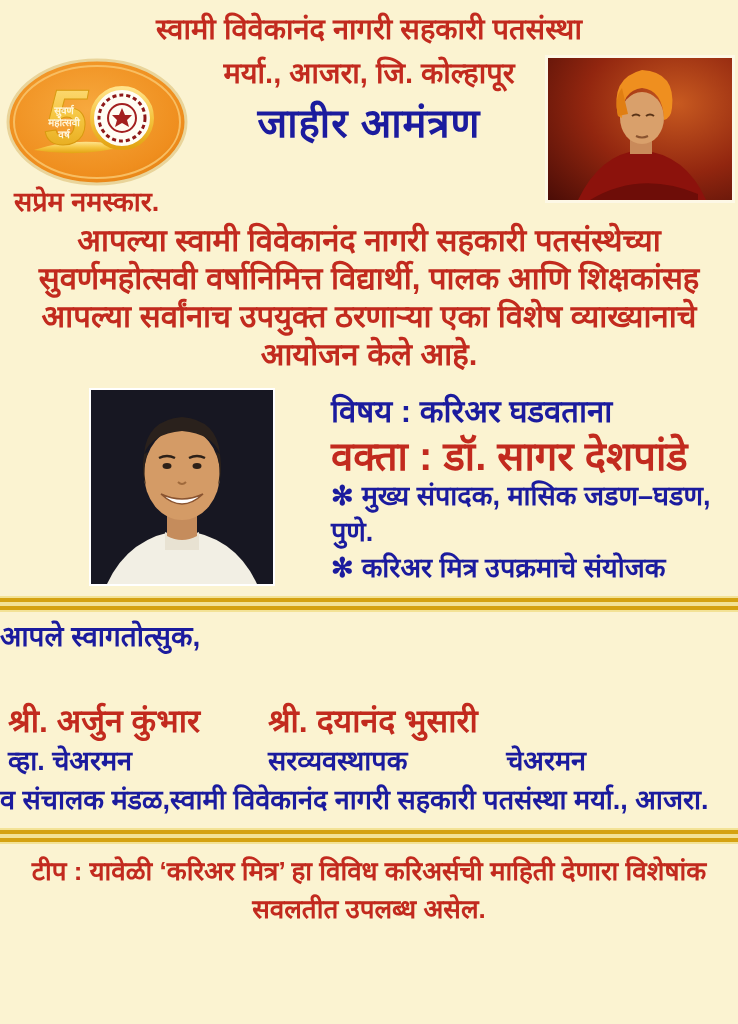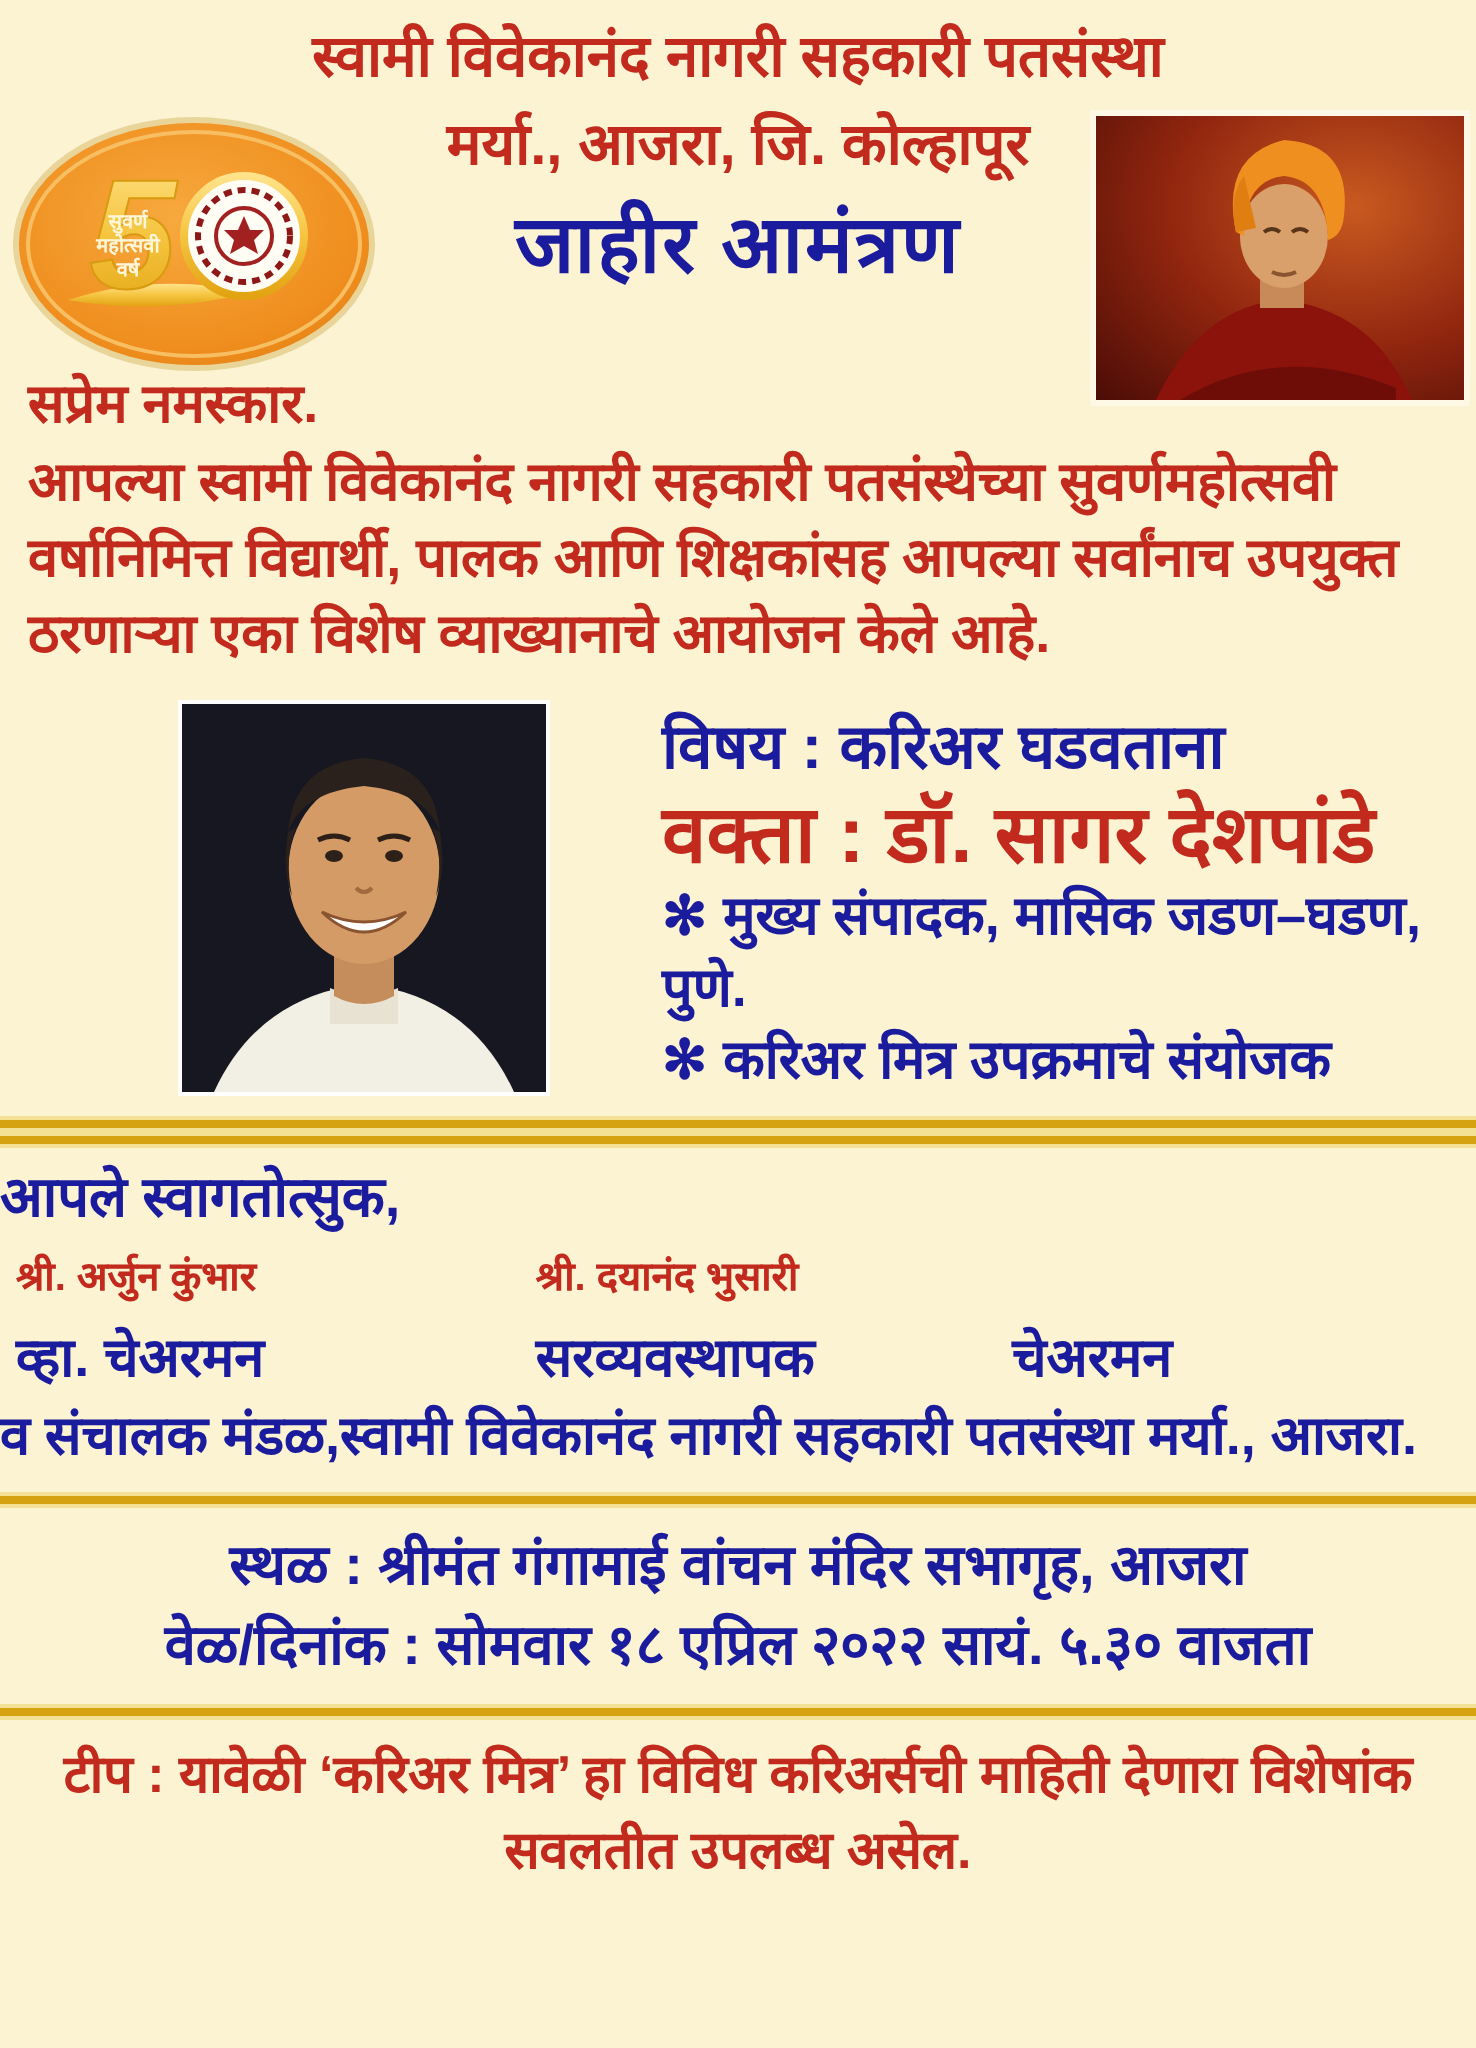--- a/index.html
+++ b/index.html
@@ -26,21 +26,21 @@
   .org-name{padding-top:8px;font-size:29px;line-height:42px;color:var(--red);}
   .org-loc{font-size:29px;line-height:46px;color:var(--red);}
   .invite-title{font-size:40px;line-height:54px;color:var(--blue);letter-spacing:1px;}
   .logo-wrap{position:absolute;left:6px;top:58px;width:182px;height:128px;}
   .viv-wrap{position:absolute;right:3px;top:55px;width:190px;height:148px;border:3px solid #FDF8E6;box-sizing:border-box;}
   .viv-wrap svg,.logo-wrap svg,.spk-photo svg{display:block;width:100%;height:100%;}
 
   
   .intro{margin:26px 14px 0;color:var(--red);}
   .greeting{font-size:27px;line-height:36px;}
-  .intro-para{font-size:27px;line-height:38px;margin-top:2px;}
+  .intro-para{font-size:31px;line-height:38px;margin-top:2px;text-align:center;}
 
   
   .talk{display:flex;margin-top:14px;align-items:flex-end;padding-left:47px;}
   .spk-photo{margin-left:42px;width:186px;height:198px;border:2px solid #FFFFFF;box-sizing:border-box;flex:none;}
   .talk-details{margin-left:56px;flex:1;}
   .topic-line{font-size:31px;line-height:44px;color:var(--blue);}
   .speaker-line{font-size:40px;line-height:44px;color:var(--red);}
   .quals{font-size:27px;line-height:44px;color:var(--blue);padding-left:58px;}
   .cred{font-size:27px;line-height:36px;color:var(--blue);}
   .bullet{display:inline-block;margin-right:8px;}
@@ -52,21 +52,21 @@
     border-bottom:2px solid var(--gold-light);
   }
   .rule-a{margin-top:10px;}
   
   .request{padding:8px 14px 10px;font-size:27px;line-height:39px;color:var(--red);}
 
   
   .signatories{padding-top:6px;}
   .welcome{font-size:28px;line-height:38px;color:var(--blue);}
   .people-grid{display:grid;grid-template-columns:36% 33% 31%;padding:0 8px;}
-  .p-name{font-size:20px;line-height:42px;color:var(--red);white-space:nowrap;}
+  .p-name{font-size:32px;line-height:42px;color:var(--red);white-space:nowrap;margin-top:44px;}
   .p-role{font-size:27px;line-height:38px;color:var(--blue);}
   .board-line{font-size:27px;line-height:40px;color:var(--blue);white-space:nowrap;}
 
   
   .venue{text-align:center;padding:9px 0;}
   .venue-line{font-size:28px;line-height:40px;color:var(--blue);}
 
   
   .note{padding:8px 6px 0;text-align:center;font-size:26px;line-height:38px;color:var(--red);}
 </style>
@@ -177,22 +177,18 @@
     <div class="people-grid">
       <div class="p-role">व्हा. चेअरमन</div>
       <div class="p-role">सरव्यवस्थापक</div>
       <div class="p-role">चेअरमन</div>
     </div>
     <div class="board-line">व संचालक मंडळ,स्वामी विवेकानंद नागरी सहकारी पतसंस्था मर्या., आजरा.</div>
   </div>
 
   <div class="gold-rule" style="margin-top:8px;"></div>
 
-  <div class="venue">
-    <div class="venue-line">स्थळ : श्रीमंत गंगामाई वांचन मंदिर सभागृह, आजरा</div>
-    <div class="venue-line">वेळ/दिनांक : सोमवार १८ एप्रिल २०२२ सायं. ५.३० वाजता</div>
-  </div>
 
   <div class="gold-rule"></div>
 
   <div class="note">टीप : यावेळी ‘करिअर मित्र’ हा विविध करिअर्सची माहिती देणारा विशेषांक सवलतीत उपलब्ध असेल.</div>
 
 </div>
 
 </body></html>

